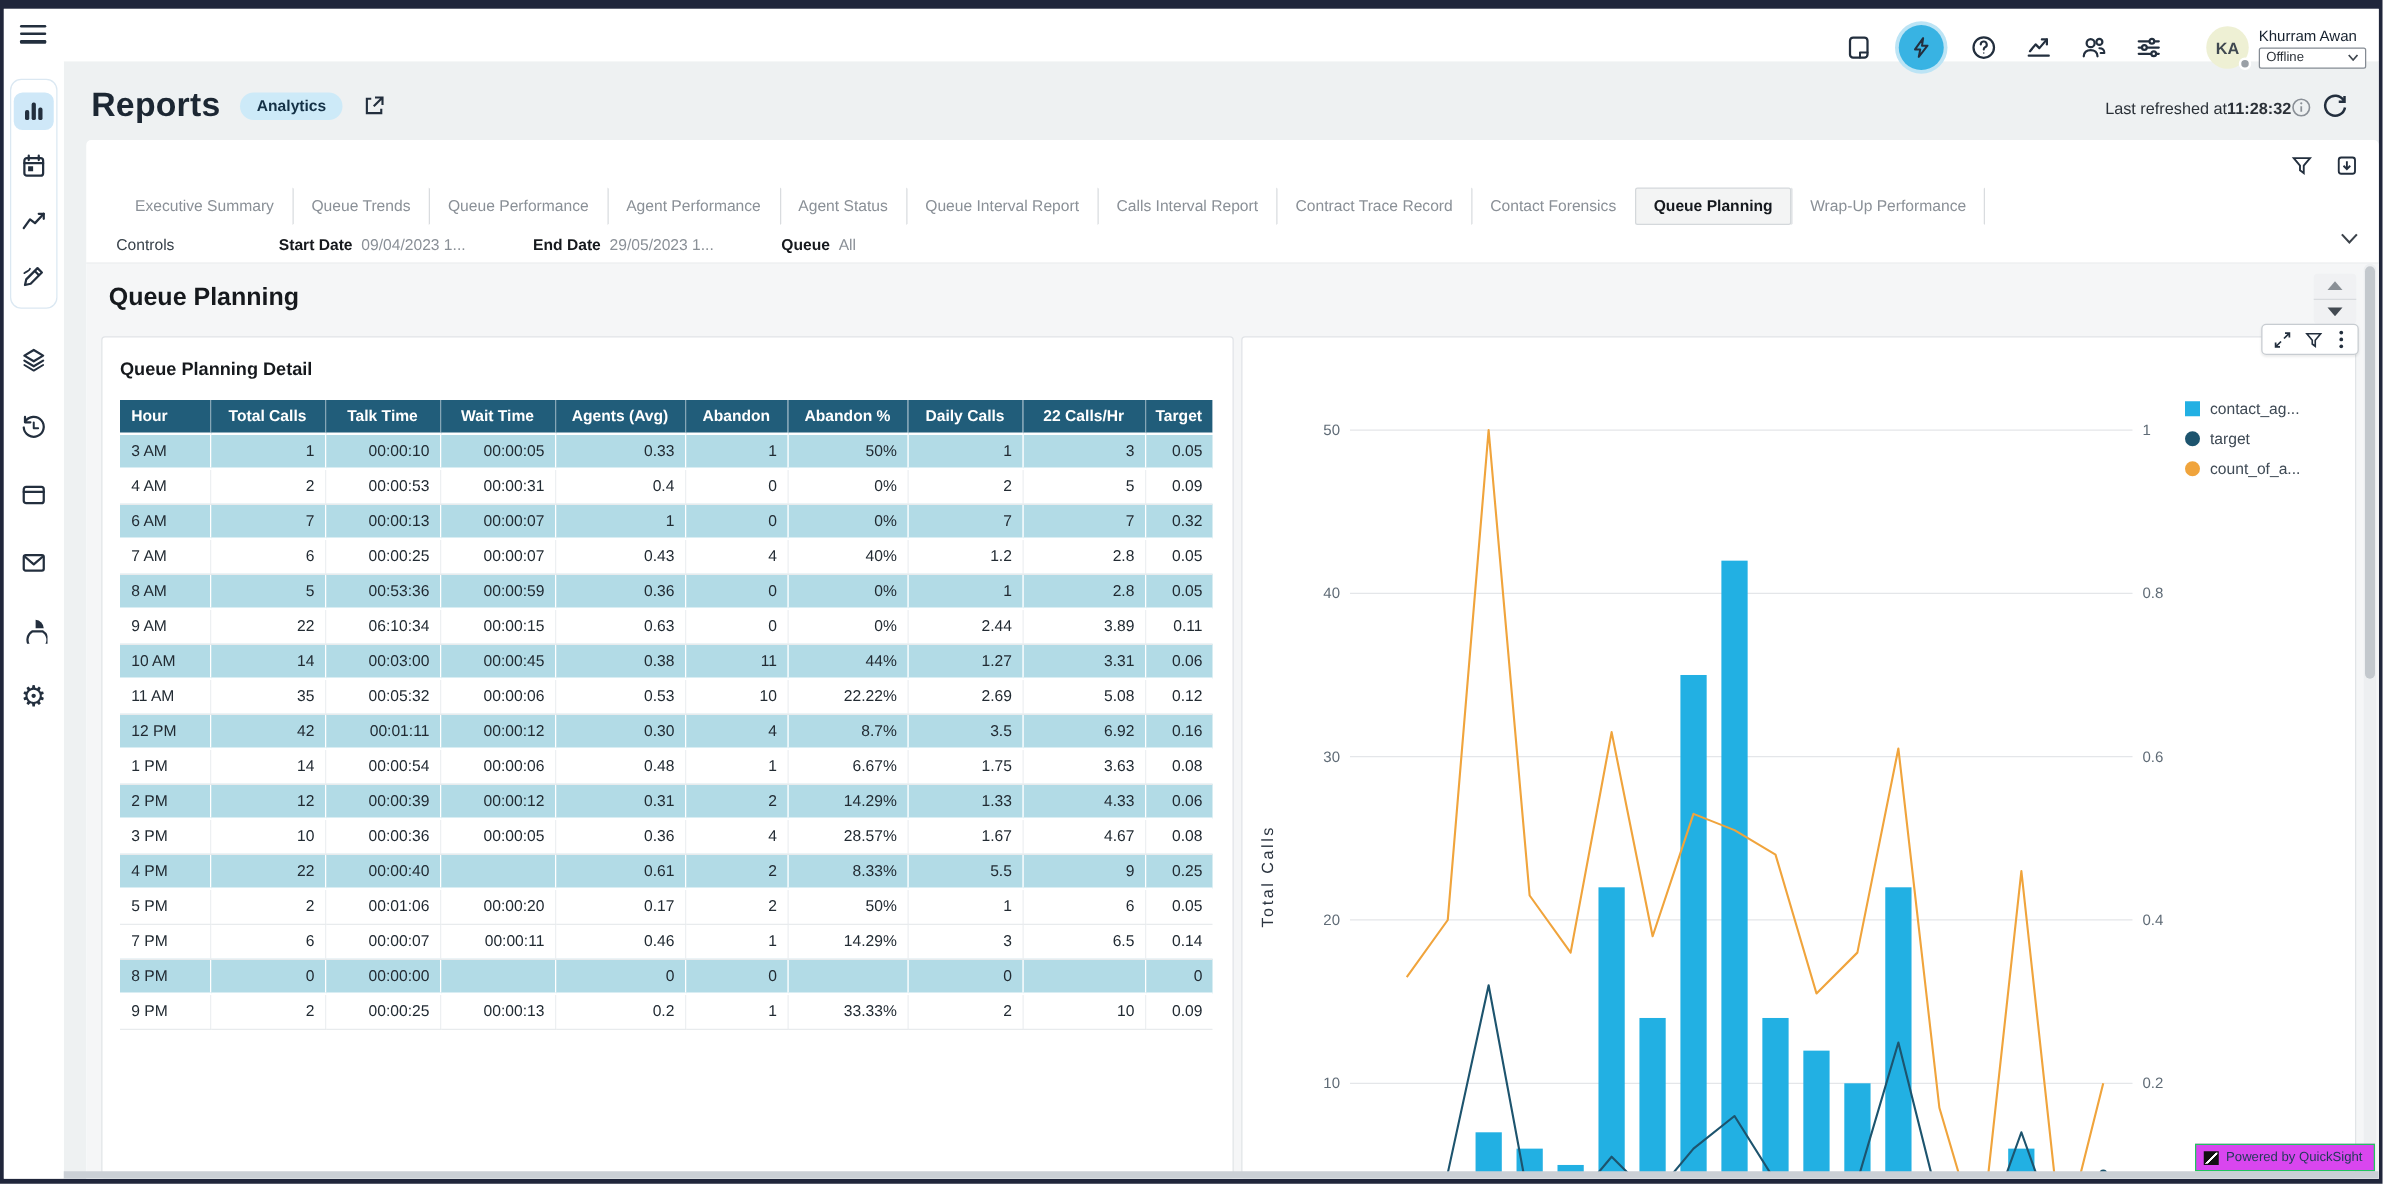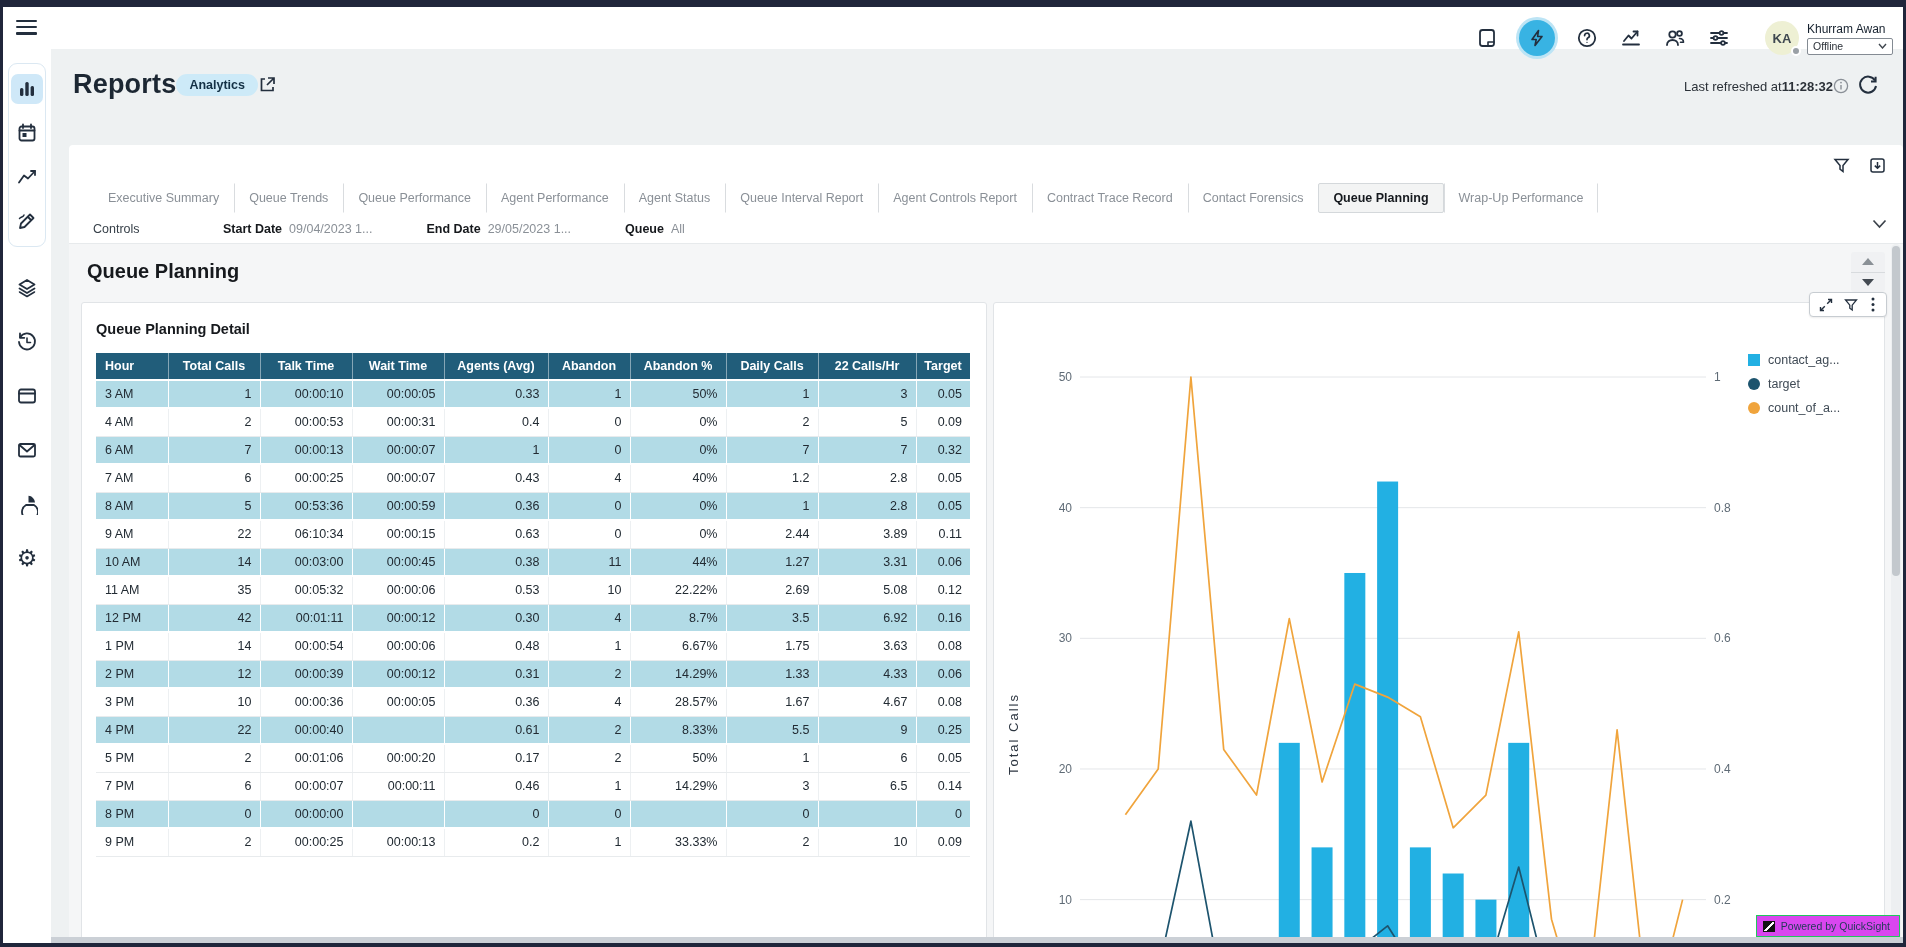--- a/index.html
+++ b/index.html
@@ -30,29 +30,29 @@
   .sidebar { position:absolute; top:42px; left:0; width:48px; bottom:0; background:#fff; z-index:10; }
   .side-group { width:38px; margin:14px auto 0; border:1px solid #dbe8f2; border-radius:9px; padding:3px 0; }
   .side-cell { height:44px; display:flex; align-items:center; justify-content:center; cursor:pointer; }
   .side-cell.active .wrap { background:#cfe8f8; border-radius:7px; width:32px; height:30px; display:flex; align-items:center; justify-content:center; }
   .side-rest { margin-top:14px; }
   .side-rest .side-cell { height:54px; }
   .gear-glyph { font-size:23px; line-height:1; color:#232f3e; }
 
   
   .main { position:absolute; left:48px; top:42px; right:0; bottom:0; background:#eef1f2; }
-  .page-header { position:absolute; top:20px; left:22px; display:flex; align-items:center; gap:0; }
+  .page-header { position:absolute; top:20px; left:22px; display:flex; align-items:center; gap:16px; }
   .page-title { font-size:27px; font-weight:bold; color:#1c2733; letter-spacing:.2px; }
   .analytics-badge { background:#cdeaf8; color:#143146; font-size:12.5px; font-weight:bold; padding:4px 13px; border-radius:11px; }
   .refresh-block { position:absolute; top:26px; right:24px; display:flex; align-items:center; gap:0; font-size:13px; color:#2b3138; }
   .refresh-block b { font-weight:bold; }
   .refresh-block .gap { width:8px; }
 
   
-  .dashboard { position:absolute; left:18px; top:96px; width:1834px; bottom:0; background:#fff; border-radius:4px 4px 0 0; }
+  .dashboard { position:absolute; left:18px; top:63px; width:1834px; bottom:0; background:#fff; border-radius:4px 4px 0 0; }
   .dash-icons { position:absolute; top:10px; right:16px; display:flex; gap:16px; z-index:6; }
   .dash-icons .tb-ic { width:20px; height:20px; }
 
   .tabs { position:absolute; top:38px; left:24px; right:70px; display:flex; align-items:stretch; }
   .tab { font-size:12.5px; color:#8a9097; padding:7px 14px; cursor:pointer; white-space:nowrap; border:1px solid transparent; }
   .tab:not(:first-child) { border-left:1px solid #d9dcdf; }
   .tab.last { border-right:1px solid #d9dcdf; }
   .tab.active { color:#15191e; font-weight:bold; background:#f3f4f4; border:1px solid #d4d8db; border-radius:2px; }
 
   .controls-row { position:absolute; top:70px; left:24px; right:60px; height:28px; display:flex; align-items:center; gap:38px; font-size:12.5px; }
@@ -297,21 +297,21 @@
       </span>
     </div>
 
     <div class="tabs" id="tabs">
         <div class="tab">Executive Summary</div>
         <div class="tab">Queue Trends</div>
         <div class="tab">Queue Performance</div>
         <div class="tab">Agent Performance</div>
         <div class="tab">Agent Status</div>
         <div class="tab">Queue Interval Report</div>
-        <div class="tab">Agent Controls Report</div>
+        <div class="tab">Calls Interval Report</div>
         <div class="tab">Contract Trace Record</div>
         <div class="tab">Contact Forensics</div>
         <div class="tab active">Queue Planning</div>
         <div class="tab last">Wrap-Up Performance</div>
       </div>
 
     <div class="controls-row">
       <span class="controls-label">Controls</span>
       <span id="control-filters" style="display:flex;gap:54px;">
           <span class="ctl">

